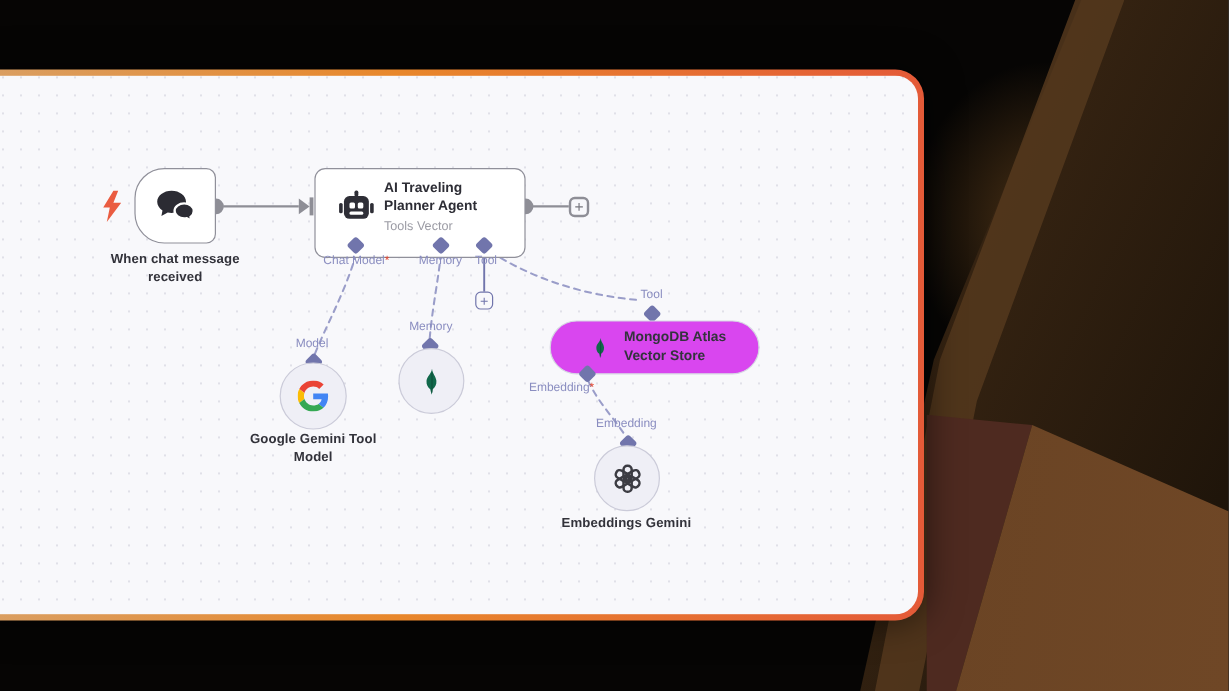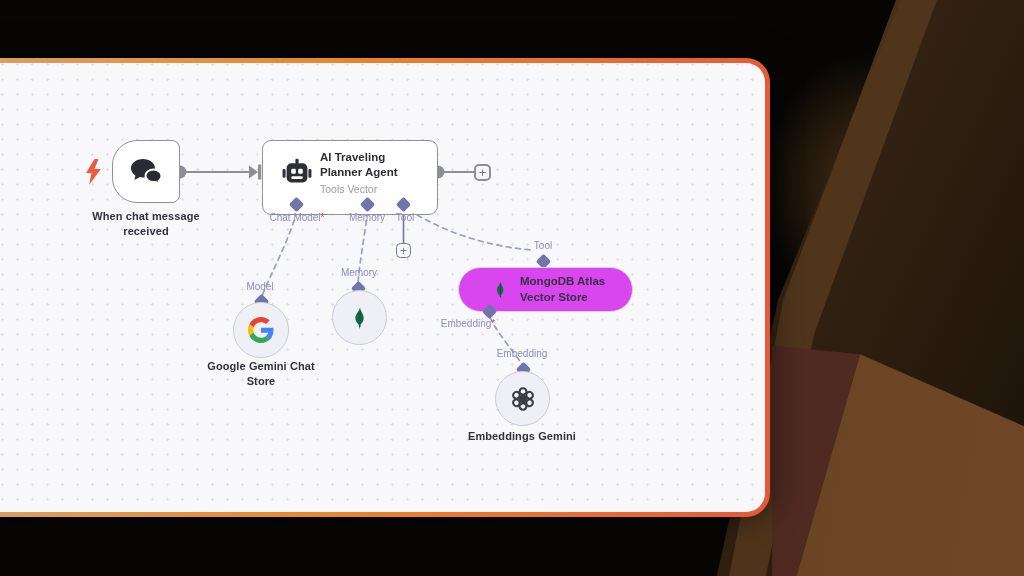--- a/index.html
+++ b/index.html
@@ -139,21 +139,21 @@
   <div class="abs port-label" style="left:260px; top:281px;"><span>Model</span></div>
   <div class="abs port-diamond" style="left:256px; top:296px;"></div>
   <div class="abs sub-circle" style="left:233px; top:302px; width:56px; height:56px;">
     <svg width="26" height="26" viewBox="0 0 48 48">
       <path fill="#EA4335" d="M24 9.5c3.54 0 6.71 1.22 9.21 3.6l6.85-6.85C35.9 2.38 30.47 0 24 0 14.62 0 6.51 5.38 2.56 13.22l7.98 6.19C12.43 13.72 17.74 9.5 24 9.5z"></path>
       <path fill="#4285F4" d="M46.98 24.55c0-1.57-.15-3.09-.38-4.55H24v9.02h12.94c-.58 2.96-2.26 5.48-4.78 7.18l7.73 6c4.51-4.18 7.09-10.36 7.09-17.65z"></path>
       <path fill="#FBBC05" d="M10.53 28.59c-.48-1.45-.76-2.99-.76-4.59s.27-3.14.76-4.59l-7.98-6.19C.92 16.46 0 20.12 0 24c0 3.88.92 7.54 2.56 10.78l7.97-6.19z"></path>
       <path fill="#34A853" d="M24 48c6.48 0 11.93-2.13 15.89-5.81l-7.73-6c-2.15 1.45-4.92 2.3-8.16 2.3-6.26 0-11.57-4.22-13.47-9.91l-7.98 6.19C6.51 42.62 14.62 48 24 48z"></path>
     </svg>
   </div>
-  <div class="abs node-label" style="left:203px; top:359px; width:116px;">Google Gemini Chat Store</div>
+  <div class="abs node-label" style="left:203px; top:359px; width:116px;">Google Gemini Tool Model</div>
 
   <div class="abs port-label" style="left:359px; top:267px;"><span>Memory</span></div>
   <div class="abs port-diamond" style="left:353px; top:283px;"></div>
   <div class="abs sub-circle" style="left:332px; top:290px; width:55px; height:55px;">
     <svg width="22" height="24" viewBox="0 0 24 26">
       <path d="M12 1 c.4 5 3.6 6.9 4 11.2 .3 3.4-1.3 6.3-3.4 7.7 l-.6 2.5 -.3 2 h-.4 l-.3 -2 -.6 -2.5 C8.3 18.5 6.7 15.6 7 12.2 7.4 7.9 11.6 6 12 1 Z" fill="#11684b"></path>
       <path d="M12 5 v18" stroke="#0c4e38" stroke-width=".9"></path>
     </svg>
   </div>
 

